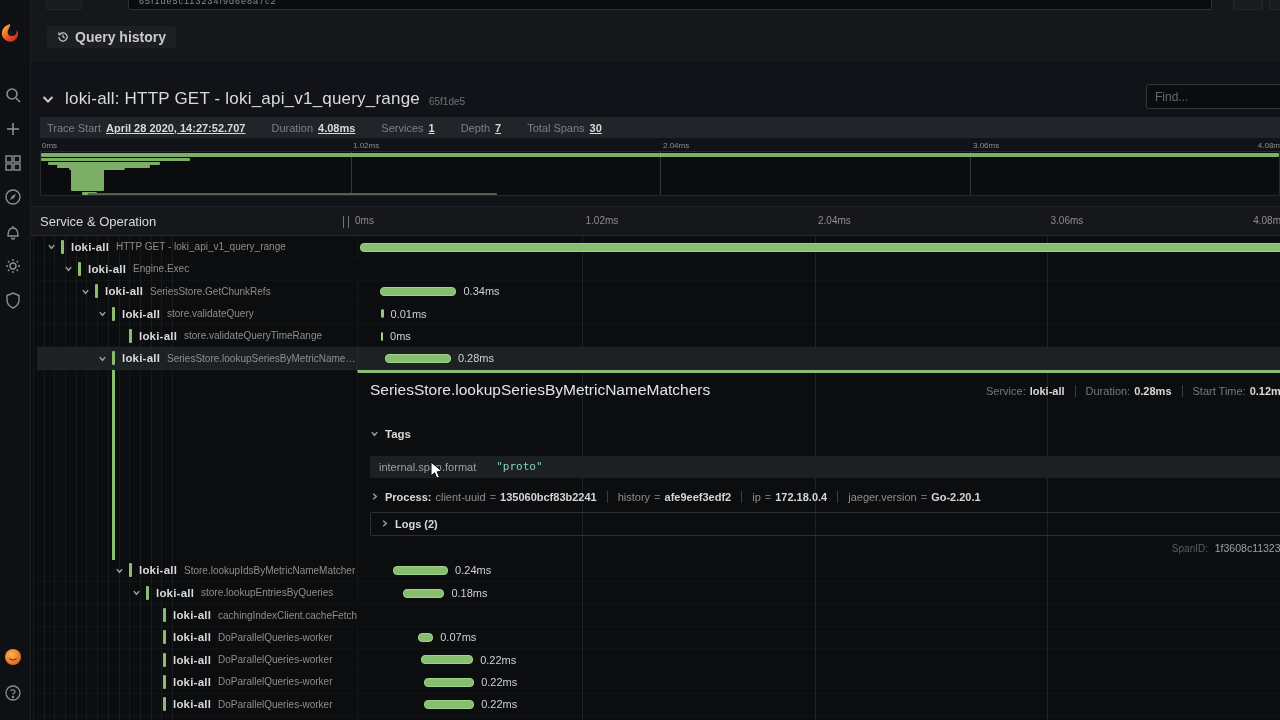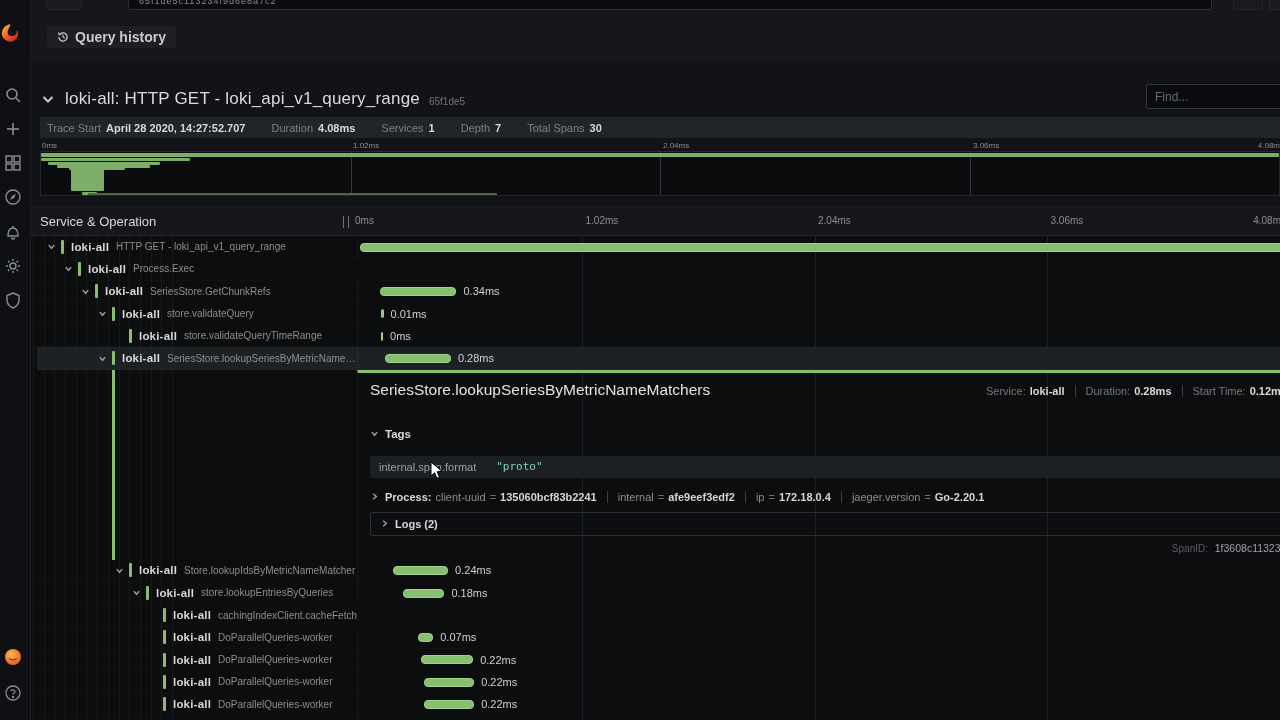--- a/index.html
+++ b/index.html
@@ -25,21 +25,21 @@
   .trace-title-row{position:absolute;left:40px;top:84px;height:30px;display:flex;align-items:center;}
   .tt-chev{width:16px;height:16px;color:#c8c9cb;margin-right:9px;}
   .trace-title{font-size:17px;color:#dadbdd;font-weight:400;letter-spacing:.2px;}
   .trace-hash{font-size:10px;color:#6f7378;margin-left:9px;margin-top:5px;}
   .find-input{position:absolute;left:1146px;top:84px;width:140px;height:23px;background:#0b0c0e;border:1px solid #33373c;border-radius:2px;
     display:flex;align-items:center;padding-left:8px;font-size:12px;color:#64686e;}
   
   .meta-bar{position:absolute;left:40px;top:117px;width:1240px;height:21px;background:#212429;display:flex;align-items:center;padding-left:7px;box-sizing:border-box;font-size:11px;}
   .meta-item{margin-right:26px;white-space:nowrap;}
   .meta-label{color:#7b8087;margin-right:5px;}
-  .meta-value{color:#d8d9da;font-weight:700;}
+  .meta-value{color:#d8d9da;font-weight:700;text-decoration:underline;}
   
   .minimap{position:absolute;left:40px;top:141px;width:1240px;}
   .mini-ticks{position:relative;height:10px;font-size:8px;color:#8e8e8e;}
   .mini-tick{position:absolute;top:0;white-space:nowrap;}
   .mini-canvas{position:relative;height:43px;background:#0b0c0e;border:1px solid #25282c;overflow:hidden;}
   .mini-grid{position:absolute;top:0;bottom:0;width:1px;background:#34373c;}
   .mini-bar{position:absolute;background:var(--mini-green);border-radius:1px;}
   .mini-bar.m{background:var(--mini-muted);}
   
   .tl-header{position:absolute;left:30px;top:206px;width:1250px;height:30px;background:#15171b;border-top:1px solid #1c1e22;border-bottom:1px solid #24262b;box-sizing:border-box;}
@@ -262,21 +262,21 @@
     </div>
     <div class="row">
       <div class="name" style="padding-left: 27px;">
         <span class="chev">
           <svg viewBox="0 0 10 10" fill="none" stroke="currentColor" stroke-width="1.6">
             <path d="M2 3.5 L5 7 L8 3.5"></path>
           </svg>
         </span>
         <span class="ind"></span>
         <span class="svc">loki-all</span>
-        <span class="op">Process.Exec</span>
+        <span class="op">Engine.Exec</span>
       </div>
     </div>
     <div class="row">
       <div class="name" style="padding-left: 44px;">
         <span class="chev">
           <svg viewBox="0 0 10 10" fill="none" stroke="currentColor" stroke-width="1.6">
             <path d="M2 3.5 L5 7 L8 3.5"></path>
           </svg>
         </span>
         <span class="ind"></span>
@@ -363,21 +363,21 @@
       <div class="proc-row">
         <svg viewBox="0 0 10 10" fill="none" stroke="currentColor" stroke-width="1.6">
             <path d="M3.5 2 L7 5 L3.5 8"></path>
           </svg>
         <span class="proc-label">Process:</span>
         <span id="proc-items" style="display:flex;align-items:center;">
             <span class="pk">client-uuid</span>
             <span class="peq">=</span>
             <span class="pv">135060bcf83b2241</span>
             <span class="d-div"></span>
-            <span class="pk">internal</span>
+            <span class="pk">history</span>
             <span class="peq">=</span>
             <span class="pv">afe9eef3edf2</span>
             <span class="d-div"></span>
             <span class="pk">ip</span>
             <span class="peq">=</span>
             <span class="pv">172.18.0.4</span>
             <span class="d-div"></span>
             <span class="pk">jaeger.version</span>
             <span class="peq">=</span>
             <span class="pv">Go-2.20.1</span>

